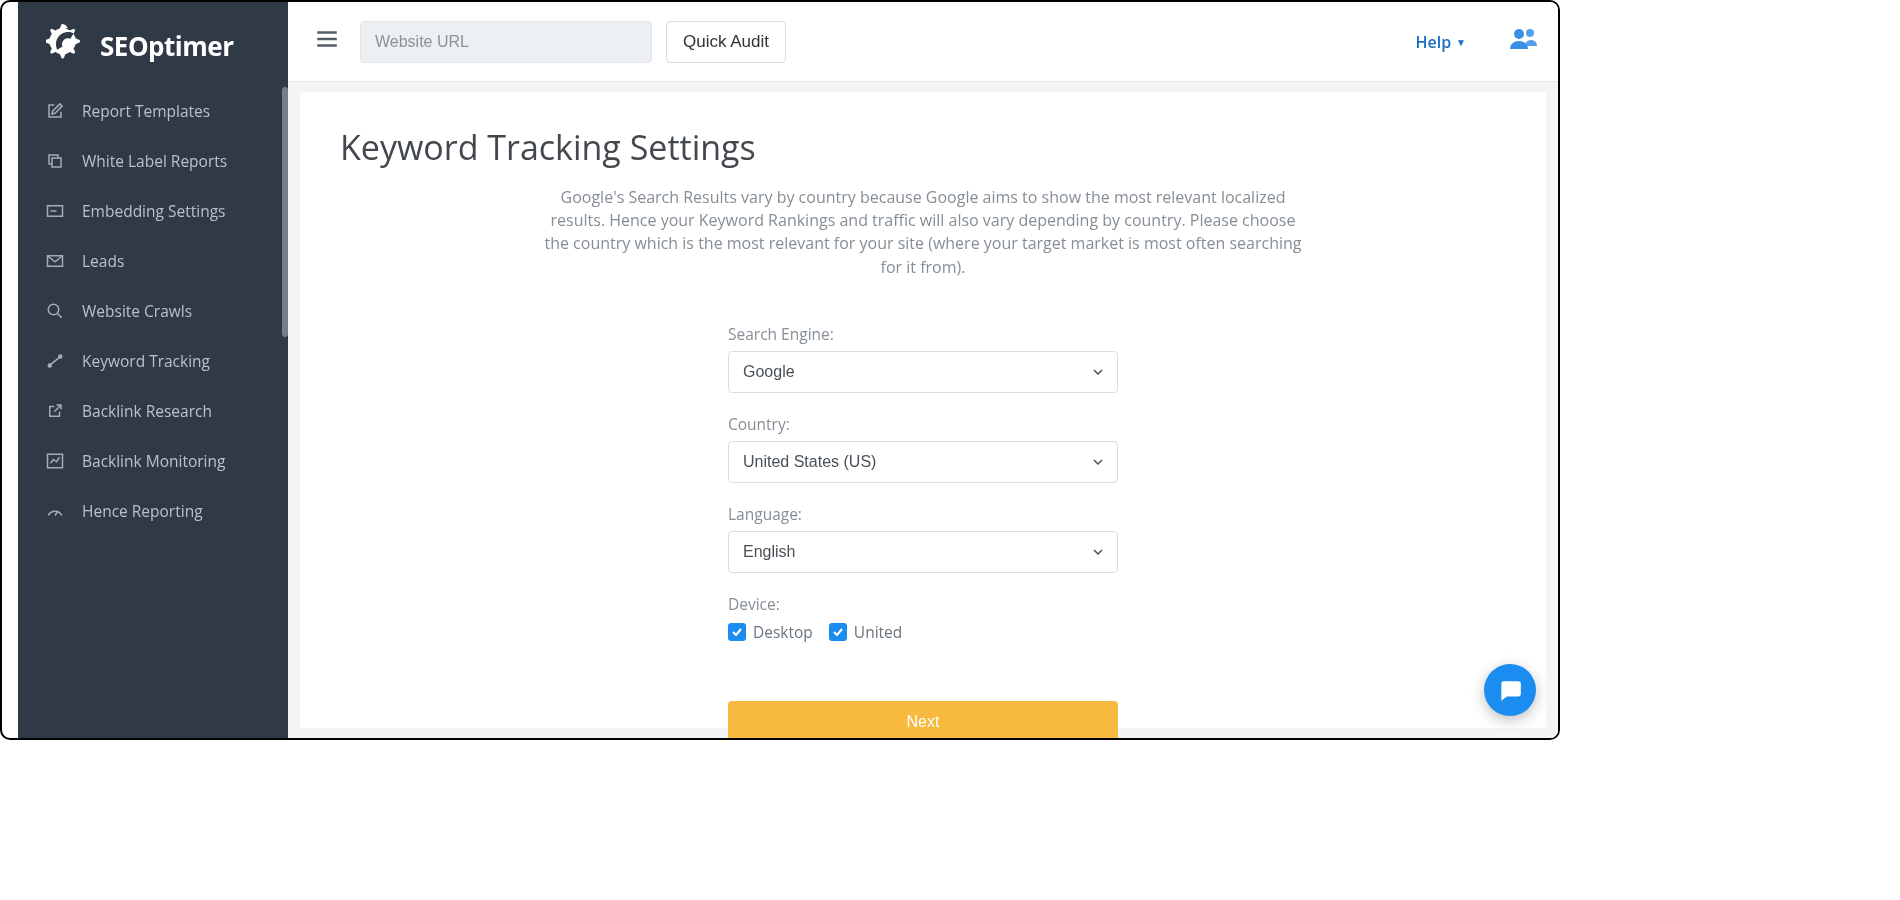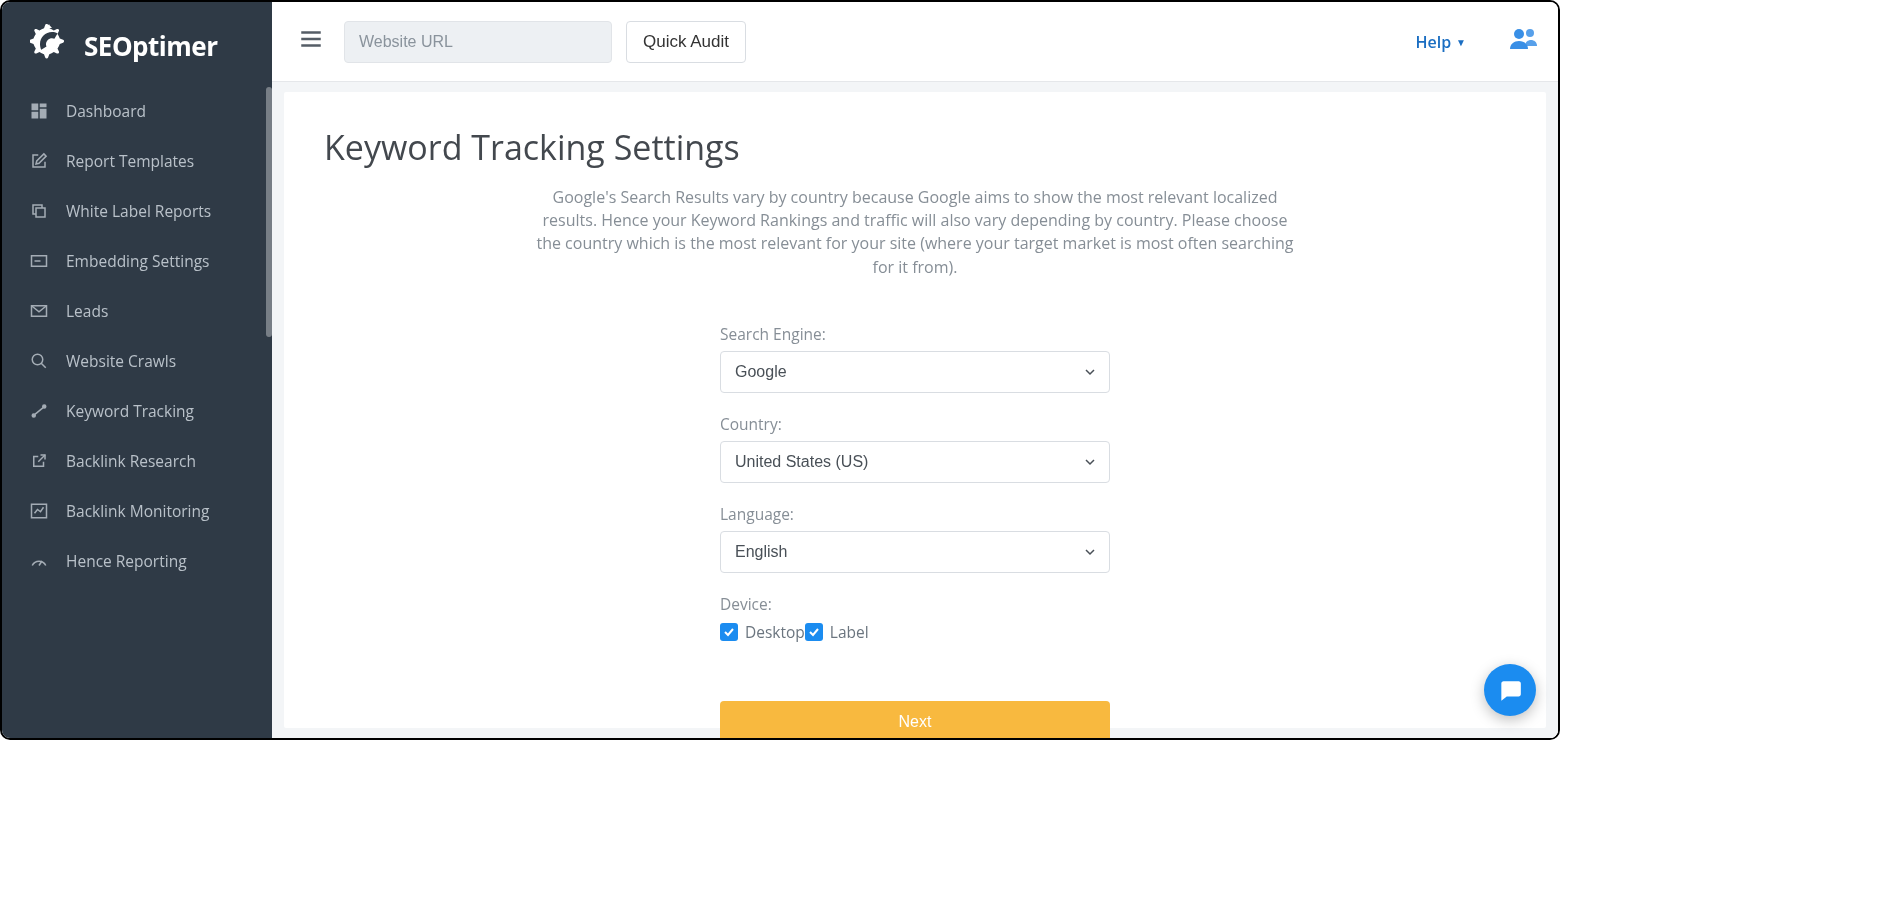--- a/index.html
+++ b/index.html
@@ -1,57 +1,57 @@
 <!DOCTYPE html>
 <html><head>
   <meta charset="utf-8">
   <style>
     * { box-sizing: border-box; margin: 0; padding: 0; }
     body { font-family: "Open Sans", "Segoe UI", Tahoma, sans-serif; background: #fff; width: 1560px; height: 740px; border: 2px solid #000; border-radius: 10px; overflow: hidden; position: relative; }
     
     .app { display: flex; height: 100%; }
     
     
-    .sidebar { width: 270px; background: #2f3a46; color: #fff; display: flex; flex-direction: column; position: relative; }
+    .sidebar { width: 270px; background: #2f3a46; color: #fff; display: flex; flex-direction: column; position: relative; margin-left: 16px; }
     .sidebar-scroll-track { position: absolute; right: 0; top: 85px; bottom: 0; width: 6px; }
     .sidebar-scroll-thumb { width: 6px; height: 250px; background: rgba(255,255,255,0.35); border-radius: 3px; }
     
     .logo-wrap { padding: 22px 28px 18px; display: flex; align-items: center; gap: 10px; }
     .logo-icon { width: 44px; height: 44px; }
     .logo-text { font-size: 26px; font-weight: 700; color: #fff; letter-spacing: -0.5px; }
     
     .nav { padding: 0 0 20px; }
     .nav-item { display: flex; align-items: center; padding: 14px 28px; color: #b9c1c9; font-size: 15.5px; cursor: pointer; gap: 18px; }
     .nav-icon { width: 18px; height: 18px; flex-shrink: 0; opacity: 0.85; }
     
     
     .main { flex: 1; display: flex; flex-direction: column; background: #fff; }
     .topbar { height: 80px; border-bottom: 1px solid #e5e7ea; display: flex; align-items: center; padding: 0 20px; gap: 14px; }
     .hamburger { cursor: pointer; padding: 6px; }
     .hamburger svg { width: 26px; height: 26px; color: #555d66; }
-    .url-input { width: 268px; height: 42px; border: 1px solid #e1e4e8; background: #edf0f3; border-radius: 4px; padding: 0 14px; font-size: 16px; color: #a16207; }
+    .url-input { width: 292px; height: 42px; border: 1px solid #e1e4e8; background: #edf0f3; border-radius: 4px; padding: 0 14px; font-size: 16px; color: #a16207; }
     .url-input::placeholder { color: #8a939c; }
     .quick-audit-btn { height: 42px; padding: 0 16px; border: 1px solid #d9dde2; background: #fff; border-radius: 4px; font-size: 17px; color: #333; cursor: pointer; }
     .topbar-spacer { flex: 1; }
     .help-link { color: #1b6ec2; font-size: 16px; font-weight: 600; cursor: pointer; display: flex; align-items: center; gap: 5px; margin-right: 28px; }
     .help-caret { font-size: 10px; }
     .users-icon { color: #398fe6; cursor: pointer; }
     
     .content-area { flex: 1; background: #f3f5f7; padding: 10px 12px; overflow: hidden; }
     .panel { background: #fff; height: 100%; padding: 32px 40px 60px; border-radius: 2px; }
     .page-title { text-align: left; font-size: 34px; font-weight: 500; color: #43484e; margin-bottom: 16px; }
     .page-desc { text-align: center; max-width: 770px; margin: 0 auto 44px; color: #868e96; font-size: 16px; line-height: 1.45; }
     
     .form-wrap { width: 390px; margin: 0 auto; }
     .form-label { color: #868e96; font-size: 15.5px; margin-bottom: 6px; }
     .select-field { position: relative; margin-bottom: 20px; }
     .select-field select { width: 100%; height: 42px; border: 1px solid #d9dde2; border-radius: 4px; background: #fff; padding: 0 38px 0 14px; font-size: 16px; color: #495057; appearance: none; cursor: pointer; }
     .select-caret { position: absolute; right: 14px; top: 50%; transform: translateY(-50%); pointer-events: none; color: #495057; }
     
-    .device-row { display: flex; }
+    .device-row { display: flex; gap: 16px; }
     .checkbox-wrap { display: flex; align-items: center; gap: 7px; }
     .checkbox { width: 18px; height: 18px; border-radius: 3px; background: #1b8cf0; display: flex; align-items: center; justify-content: center; cursor: pointer; }
     .checkbox svg { width: 12px; height: 12px; color: #fff; }
     .checkbox-label { color: #6b757f; font-size: 15.5px; }
     
     .next-btn { width: 100%; height: 42px; background: #f8b93f; border: none; border-radius: 4px; color: #fff; font-size: 16px; font-weight: 500; cursor: pointer; margin-top: 58px; }
     
     
     .chat-fab { position: absolute; right: 22px; bottom: 22px; width: 52px; height: 52px; border-radius: 50%; background: #1b8cf0; display: flex; align-items: center; justify-content: center; cursor: pointer; box-shadow: 0 4px 14px rgba(0,0,0,0.25); }
     .chat-fab svg { width: 26px; height: 26px; color: #fff; }
@@ -61,29 +61,20 @@
 
 <div class="app">
   <aside class="sidebar">
     <div class="logo-wrap">
       <svg class="logo-icon" viewBox="0 0 44 44">
         <path fill="#fff" d="M22 4c-.9 0-1.8.07-2.7.2l-1.2-3.3c-.5-1.3-2.4-1.3-2.9 0l-1.2 3.3c-1.6.5-3.1 1.3-4.5 2.3L6.4 5.1c-1.2-.7-2.6.6-2 1.8l1.4 3.2c-1 1.4-1.8 2.9-2.3 4.5l-3.3 1.2c-1.3.5-1.3 2.4 0 2.9l3.3 1.2c.5 1.6 1.3 3.1 2.3 4.5L4.4 27.6c-.6 1.2.8 2.5 2 1.8l3.1-1.4c1.4 1 2.9 1.8 4.5 2.3l1.2 3.3c.5 1.3 2.4 1.3 2.9 0l1.2-3.3c1.6-.5 3.1-1.3 4.5-2.3l3.1 1.4c1.2.7 2.6-.6 2-1.8l-1.4-3.2c1-1.4 1.8-2.9 2.3-4.5l3.3-1.2c1.3-.5 1.3-2.4 0-2.9l-3.3-1.2c-.5-1.6-1.3-3.1-2.3-4.5l1.4-3.2c.6-1.2-.8-2.5-2-1.8l-3.1 1.4c-1.4-1-2.9-1.8-4.5-2.3l-1.2-3.3C20.3.07 19.4 0 18.5 0M22 8c2 0 3.9.5 5.5 1.4l-3.1 5.3c-.7-.3-1.5-.5-2.4-.5-3.3 0-6 2.7-6 6 0 .9.2 1.7.5 2.4l-5.3 3.1C10.5 24 10 22.1 10 20c0-6.6 5.4-12 12-12"></path>
       </svg>
       <span class="logo-text">SEOptimer</span>
     </div>
     <nav class="nav">
-      <div class="nav-item">
-        <svg class="nav-icon" viewBox="0 0 24 24" fill="currentColor">
-            <rect x="2" y="2" width="9" height="9"></rect>
-            <rect x="13" y="2" width="9" height="5"></rect>
-            <rect x="13" y="9" width="9" height="13"></rect>
-            <rect x="2" y="13" width="9" height="9"></rect>
-          </svg>
-        <span>Dashboard</span>
-      </div>
       <div class="nav-item">
         <svg class="nav-icon" viewBox="0 0 24 24" fill="none" stroke="currentColor" stroke-width="2">
             <path d="M11 4H4v16h16v-7"></path>
             <path d="M18.5 2.5l3 3L12 15l-4 1 1-4z"></path>
           </svg>
         <span>Report Templates</span>
       </div>
       <div class="nav-item">
         <svg class="nav-icon" viewBox="0 0 24 24" fill="none" stroke="currentColor" stroke-width="2">
             <rect x="8" y="8" width="12" height="12"></rect>
@@ -219,21 +210,21 @@
                   </svg>
               </div>
               <span class="checkbox-label">Desktop</span>
             </div>
             <div class="checkbox-wrap">
               <div class="checkbox">
                 <svg viewBox="0 0 12 12">
                     <path d="M2 6l3 3 5-6" fill="none" stroke="currentColor" stroke-width="2"></path>
                   </svg>
               </div>
-              <span class="checkbox-label">Label</span>
+              <span class="checkbox-label">United</span>
             </div>
           </div>
 
           <button class="next-btn">Next</button>
         </div>
       </div>
     </div>
   </div>
 </div>
 

